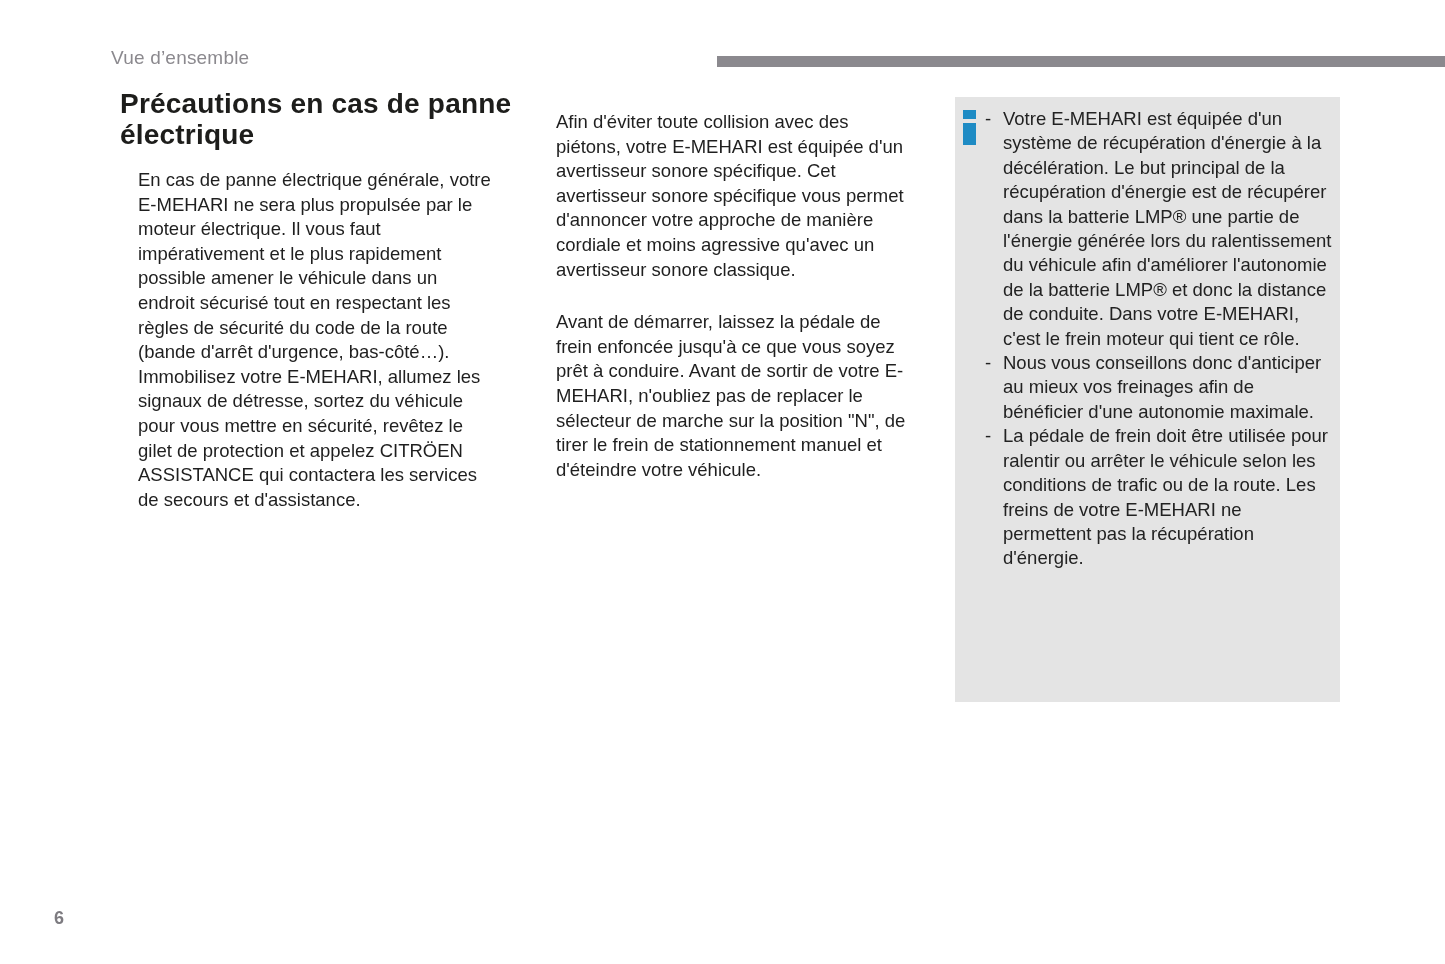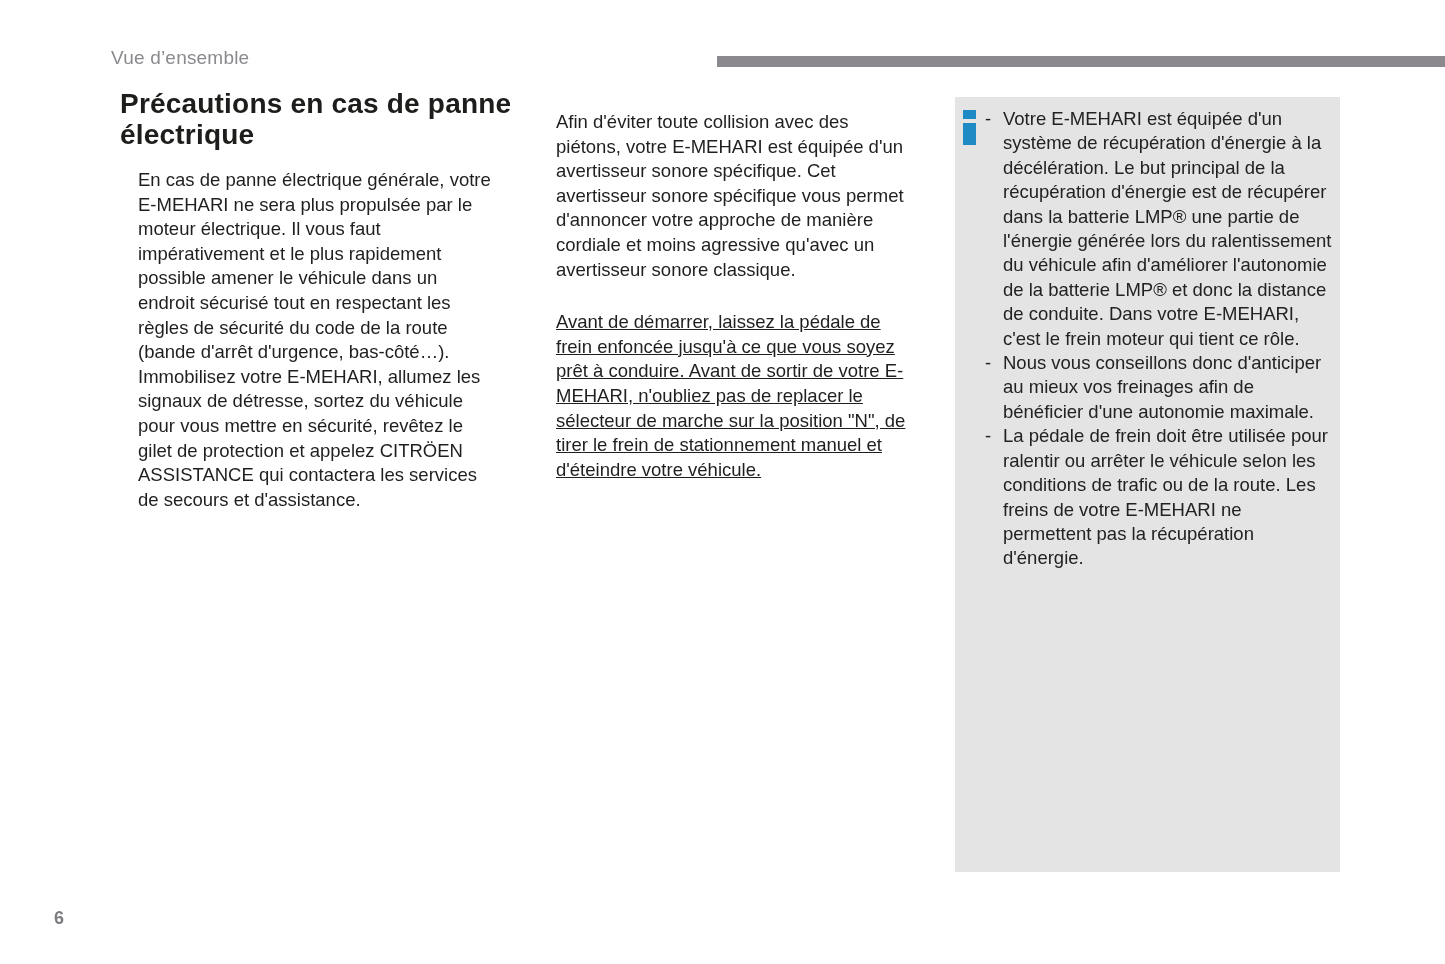--- a/index.html
+++ b/index.html
@@ -38,27 +38,27 @@
   .col2 { left: 538px; top: 92px; width: 396px; }
   h1 {
     margin: 0 0 18px 0;
     font-size: 28px;
     line-height: 31px;
     font-weight: bold;
     color: #1d1d1b;
     letter-spacing: 0.2px;
   }
   h1.h2 { margin-top: 28px; margin-bottom: 16px; }
-  .col2 p.spaced { margin-top: 28px; text-decoration: underline; }
+  .col2 p.spaced { margin-top: 28px; }
   .info-box {
     position: absolute;
     left: 955px;
     top: 97px;
     width: 385px;
-    height: 775px;
+    height: 605px;
     background: #e4e4e4;
     box-sizing: border-box;
     padding: 10px 8px;
     display: flex;
     gap: 8px;
     font-size: 18.5px;
     line-height: 24.4px;
     color: #222222;
   }
   .info-icon {

